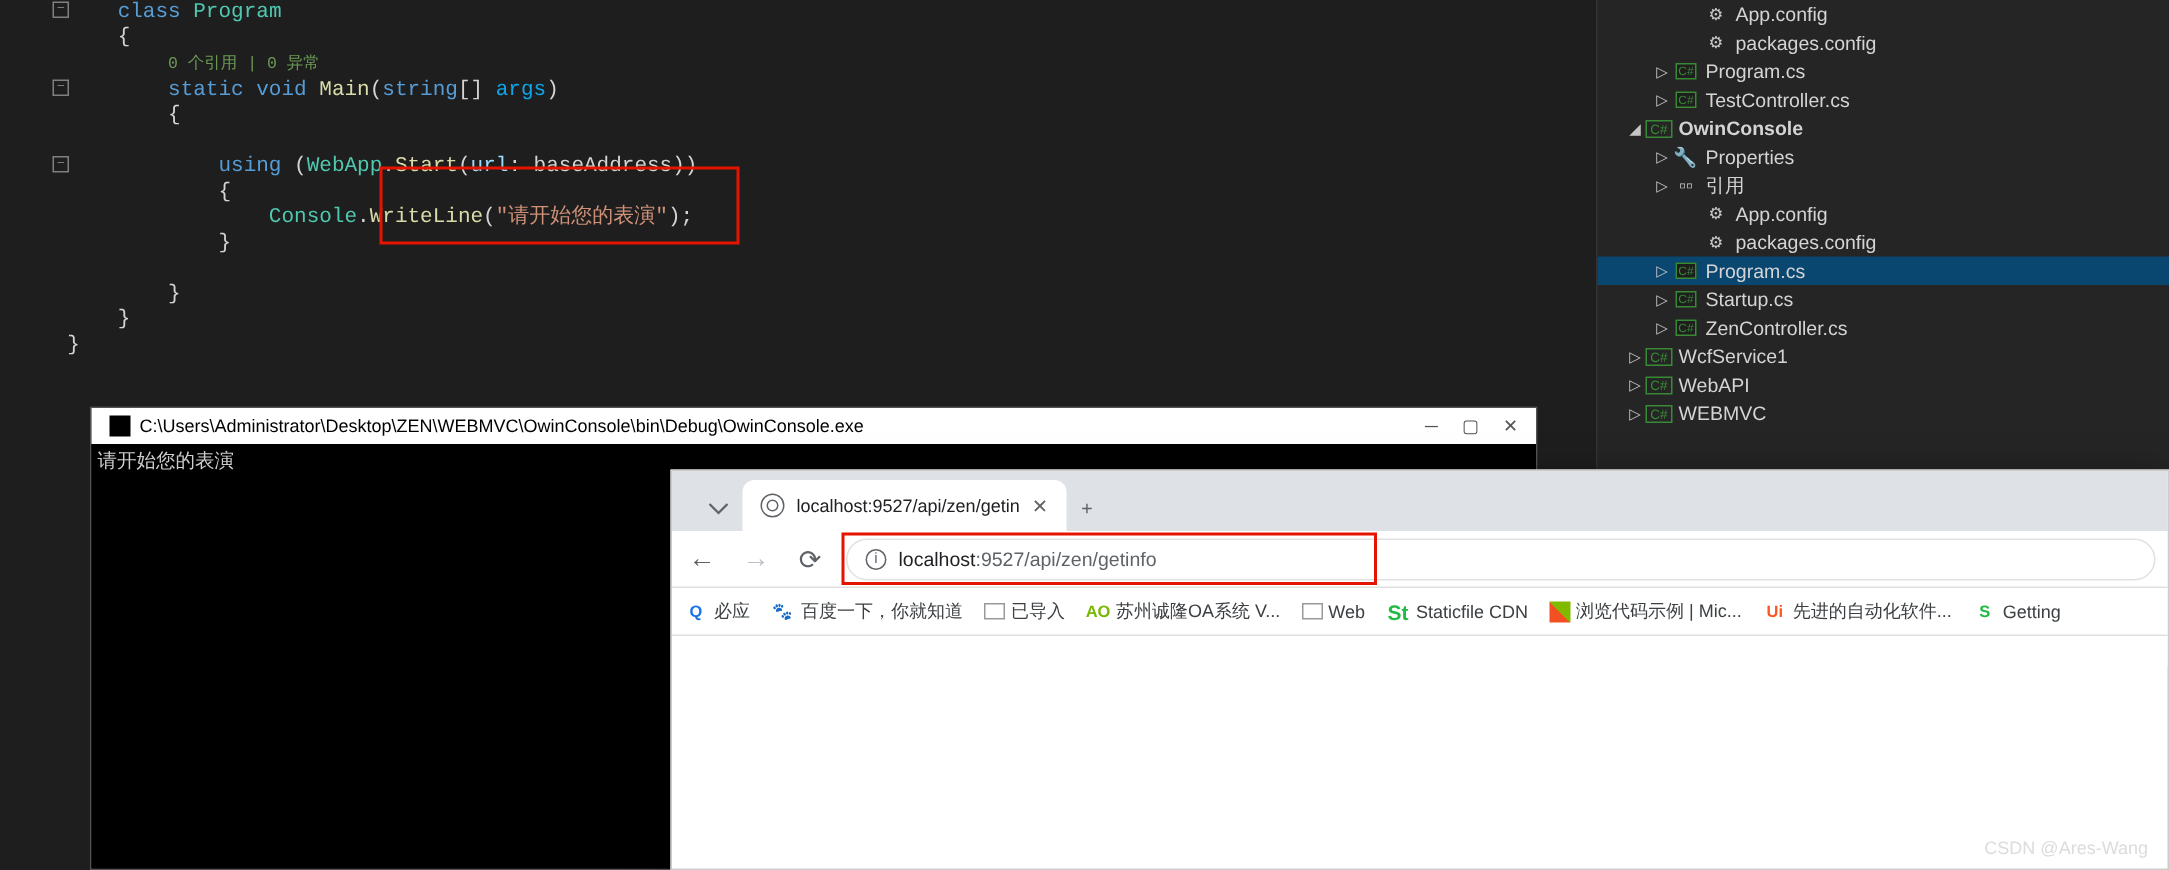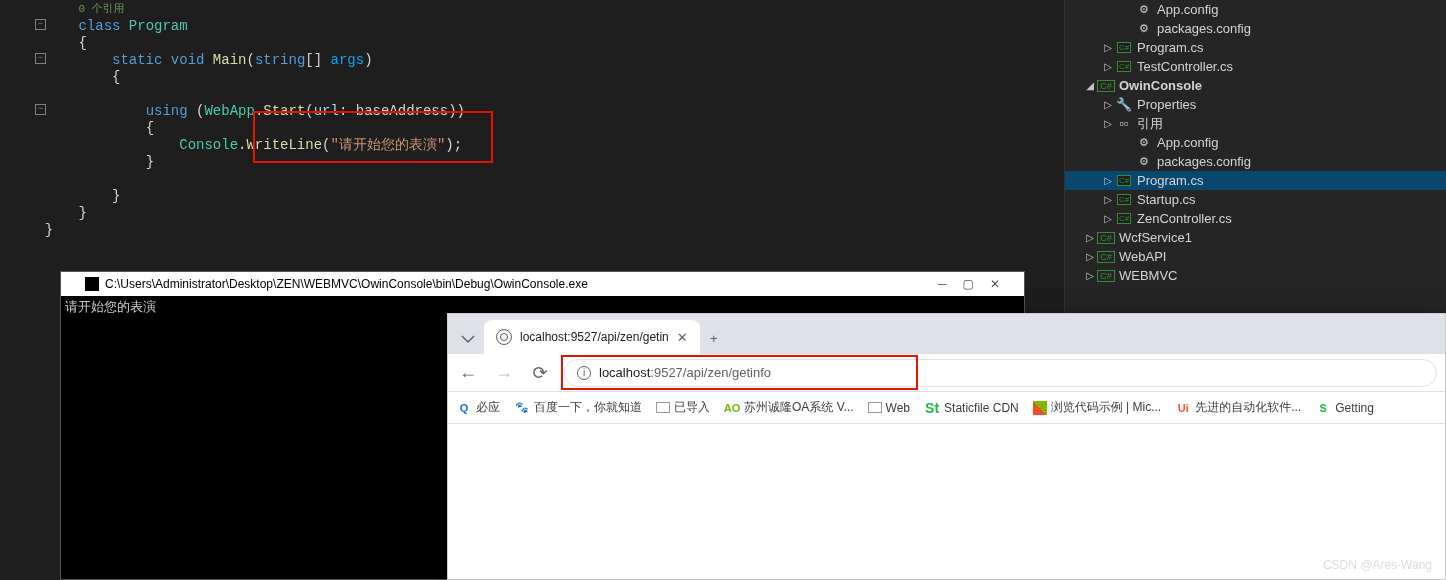--- a/index.html
+++ b/index.html
@@ -19,28 +19,28 @@
 .tree-item { display:flex; align-items:center; height:19px; padding-left:6px; cursor:pointer; color:#d4d4d4; }
 .tree-item.selected { background:#094771; }
 .caret { width:14px; color:#c5c5c5; font-size:10px; text-align:center; }
 .fileicon { width:18px; display:inline-flex; align-items:center; justify-content:center; margin-right:4px; }
 .cs-icon { color:#388a34; border:1px solid #388a34; font-size:8px; padding:0 1px; background:#1e1e1e; }
 .cfg-icon { color:#ccc; font-size:11px;}
 .proj-icon { color:#388a34; border:1px solid #388a34; font-size:9px; padding:0 2px; }
 
 
 .console-win { position:absolute; left:60px; top:271px; width:965px; height:309px; background:#000; border:1px solid #555;}
-.console-title { height:24px; background:#fff; color:#000; display:flex; align-items:center; padding:0 24px; font-size:12px;}
+.console-title { height:24px; background:#fff; color:#000; display:flex; align-items:center; padding:0 12px; font-size:12px;}
 .console-title-icon { width:14px; height:14px; margin-right:6px; background:#000; }
 .console-controls { margin-left:auto; display:flex; gap:16px; color:#555; }
 .console-body { background:#000; color:#ccc; padding:2px 4px; font-family:SimSun,monospace; font-size:13px; height:calc(100% - 24px);}
 
 
 .browser-win { position:absolute; left:447px; top:313px; width:999px; height:267px; background:#fff; box-shadow:0 4px 20px rgba(0,0,0,0.5); border:1px solid #ccc;}
-.tab-strip { height:40px; background:#dee1e6; display:flex; align-items:flex-end; padding-left:4px;}
+.tab-strip { height:40px; background:#dee1e6; display:flex; align-items:flex-end; padding-left:15px;}
 .settings-btn { width:32px; display:flex; align-items:center; justify-content:center; color:#5f6368; margin-bottom:8px;}
 .tab { height:34px; background:#fff; border-radius:8px 8px 0 0; display:flex; align-items:center; padding:0 12px; min-width:200px; gap:8px;}
 .tab-favicon { width:16px; height:16px; border:1.5px solid #5f6368; border-radius:50%; position:relative;}
 .tab-favicon:before { content:""; position:absolute; width:6px; height:6px; border:1.5px solid #5f6368; border-radius:50%; left:3px; top:3px;}
 .tab-close { color:#5f6368; margin-left:auto;}
 .new-tab { width:28px; text-align:center; color:#5f6368; margin-bottom:8px;}
 .nav-bar { height:38px; background:#fff; display:flex; align-items:center; padding:0 8px; gap:12px; border-bottom:1px solid #e0e0e0;}
 .nav-icon { color:#5f6368; width:24px; text-align:center; font-size:18px;}
 .address-bar { flex:1; height:28px; border:1px solid #dfe1e5; border-radius:14px; display:flex; align-items:center; padding:0 12px; color:#202124; gap:8px; position:relative;}
 .red-box-url { border:2px solid #e51400; position:absolute; left:-4px; top:-5px; width:357px; height:35px; pointer-events:none; }
@@ -51,23 +51,23 @@
 .xml-notice { color:#000; font-size:15px; margin-bottom:18px;}
 .xml-line { font-family:Consolas,monospace; font-size:13px; padding-left:14px;}
 .xml-tag { color:#881280; } .xml-attr { color:#994500; } .xml-val { color:#1a1aa6; } .xml-text { color:#000;}
 
 .watermark { position:absolute; right:14px; bottom:8px; color:#dcdcdc; font-size:12px;margin-left:47px;}
 </style>
 </head>
 <body>
 
 <div class="editor">
-  <div class="code-line">      <span class="refs">0 个引用</span></div>
   <div class="code-line" style="position:relative;"><span class="gutter-expand">−</span>      <span class="kw">class</span> <span class="cls">Program</span></div>
   <div class="code-line">      <span>{</span></div>
+  <div class="code-line">          <span class="refs">0 个引用 | 0 异常</span></div>
   <div class="code-line" style="position:relative;"><span class="gutter-expand">−</span>          <span class="kw">static</span> <span class="kw">void</span> <span class="method">Main</span><span>(</span><span class="kw">string</span><span>[]</span><span class="var"> args</span><span>)</span></div>
   <div class="code-line">          <span>{</span></div>
   <div class="code-line"> </div>
   <div class="code-line" style="position:relative;"><span class="gutter-expand">−</span>              <span class="kw">using</span><span> (</span><span class="cls">WebApp</span><span>.</span><span class="method">Start</span><span>(</span><span class="param">url</span><span>: baseAddress</span><span>))</span></div>
   <div class="code-line">              <span>{</span></div>
   <div class="code-line">                  <span class="cls">Console</span><span>.</span><span class="method">WriteLine</span><span>(</span><span class="str">"请开始您的表演"</span><span>);</span></div>
   <div class="code-line">              <span>}</span></div>
   <div class="code-line"> </div>
   <div class="code-line">          <span>}</span></div>
   <div class="code-line">      <span>}</span></div>

